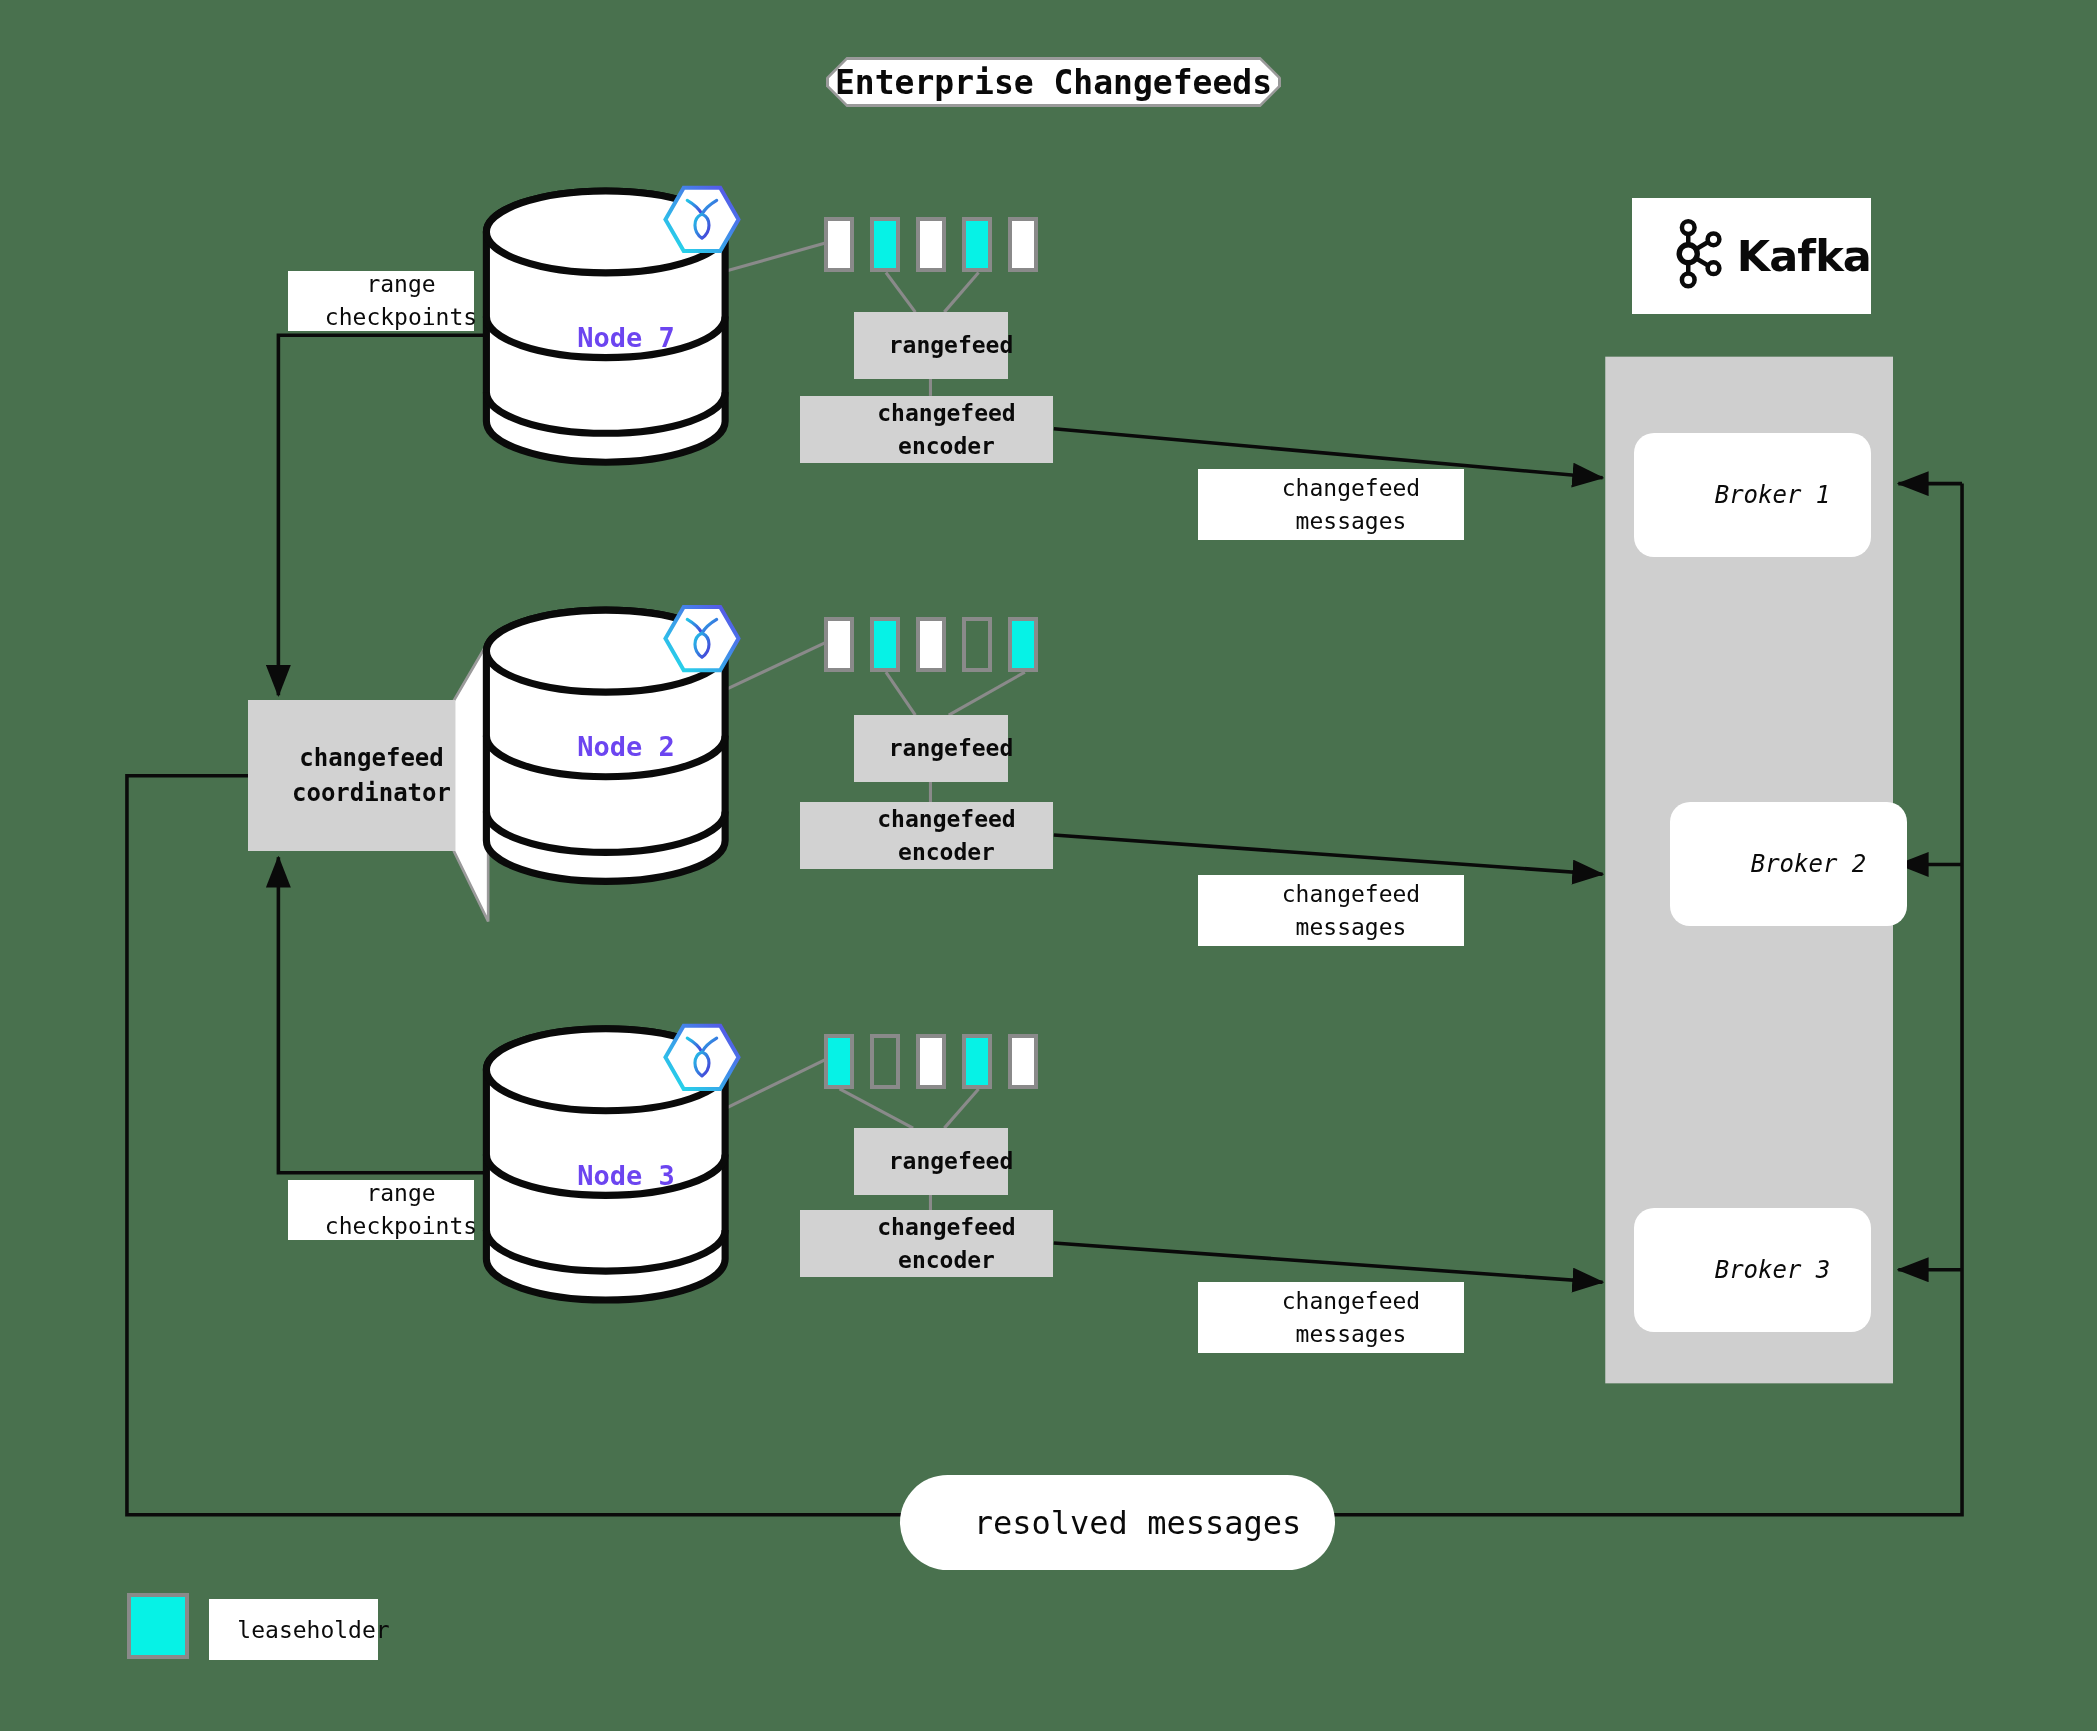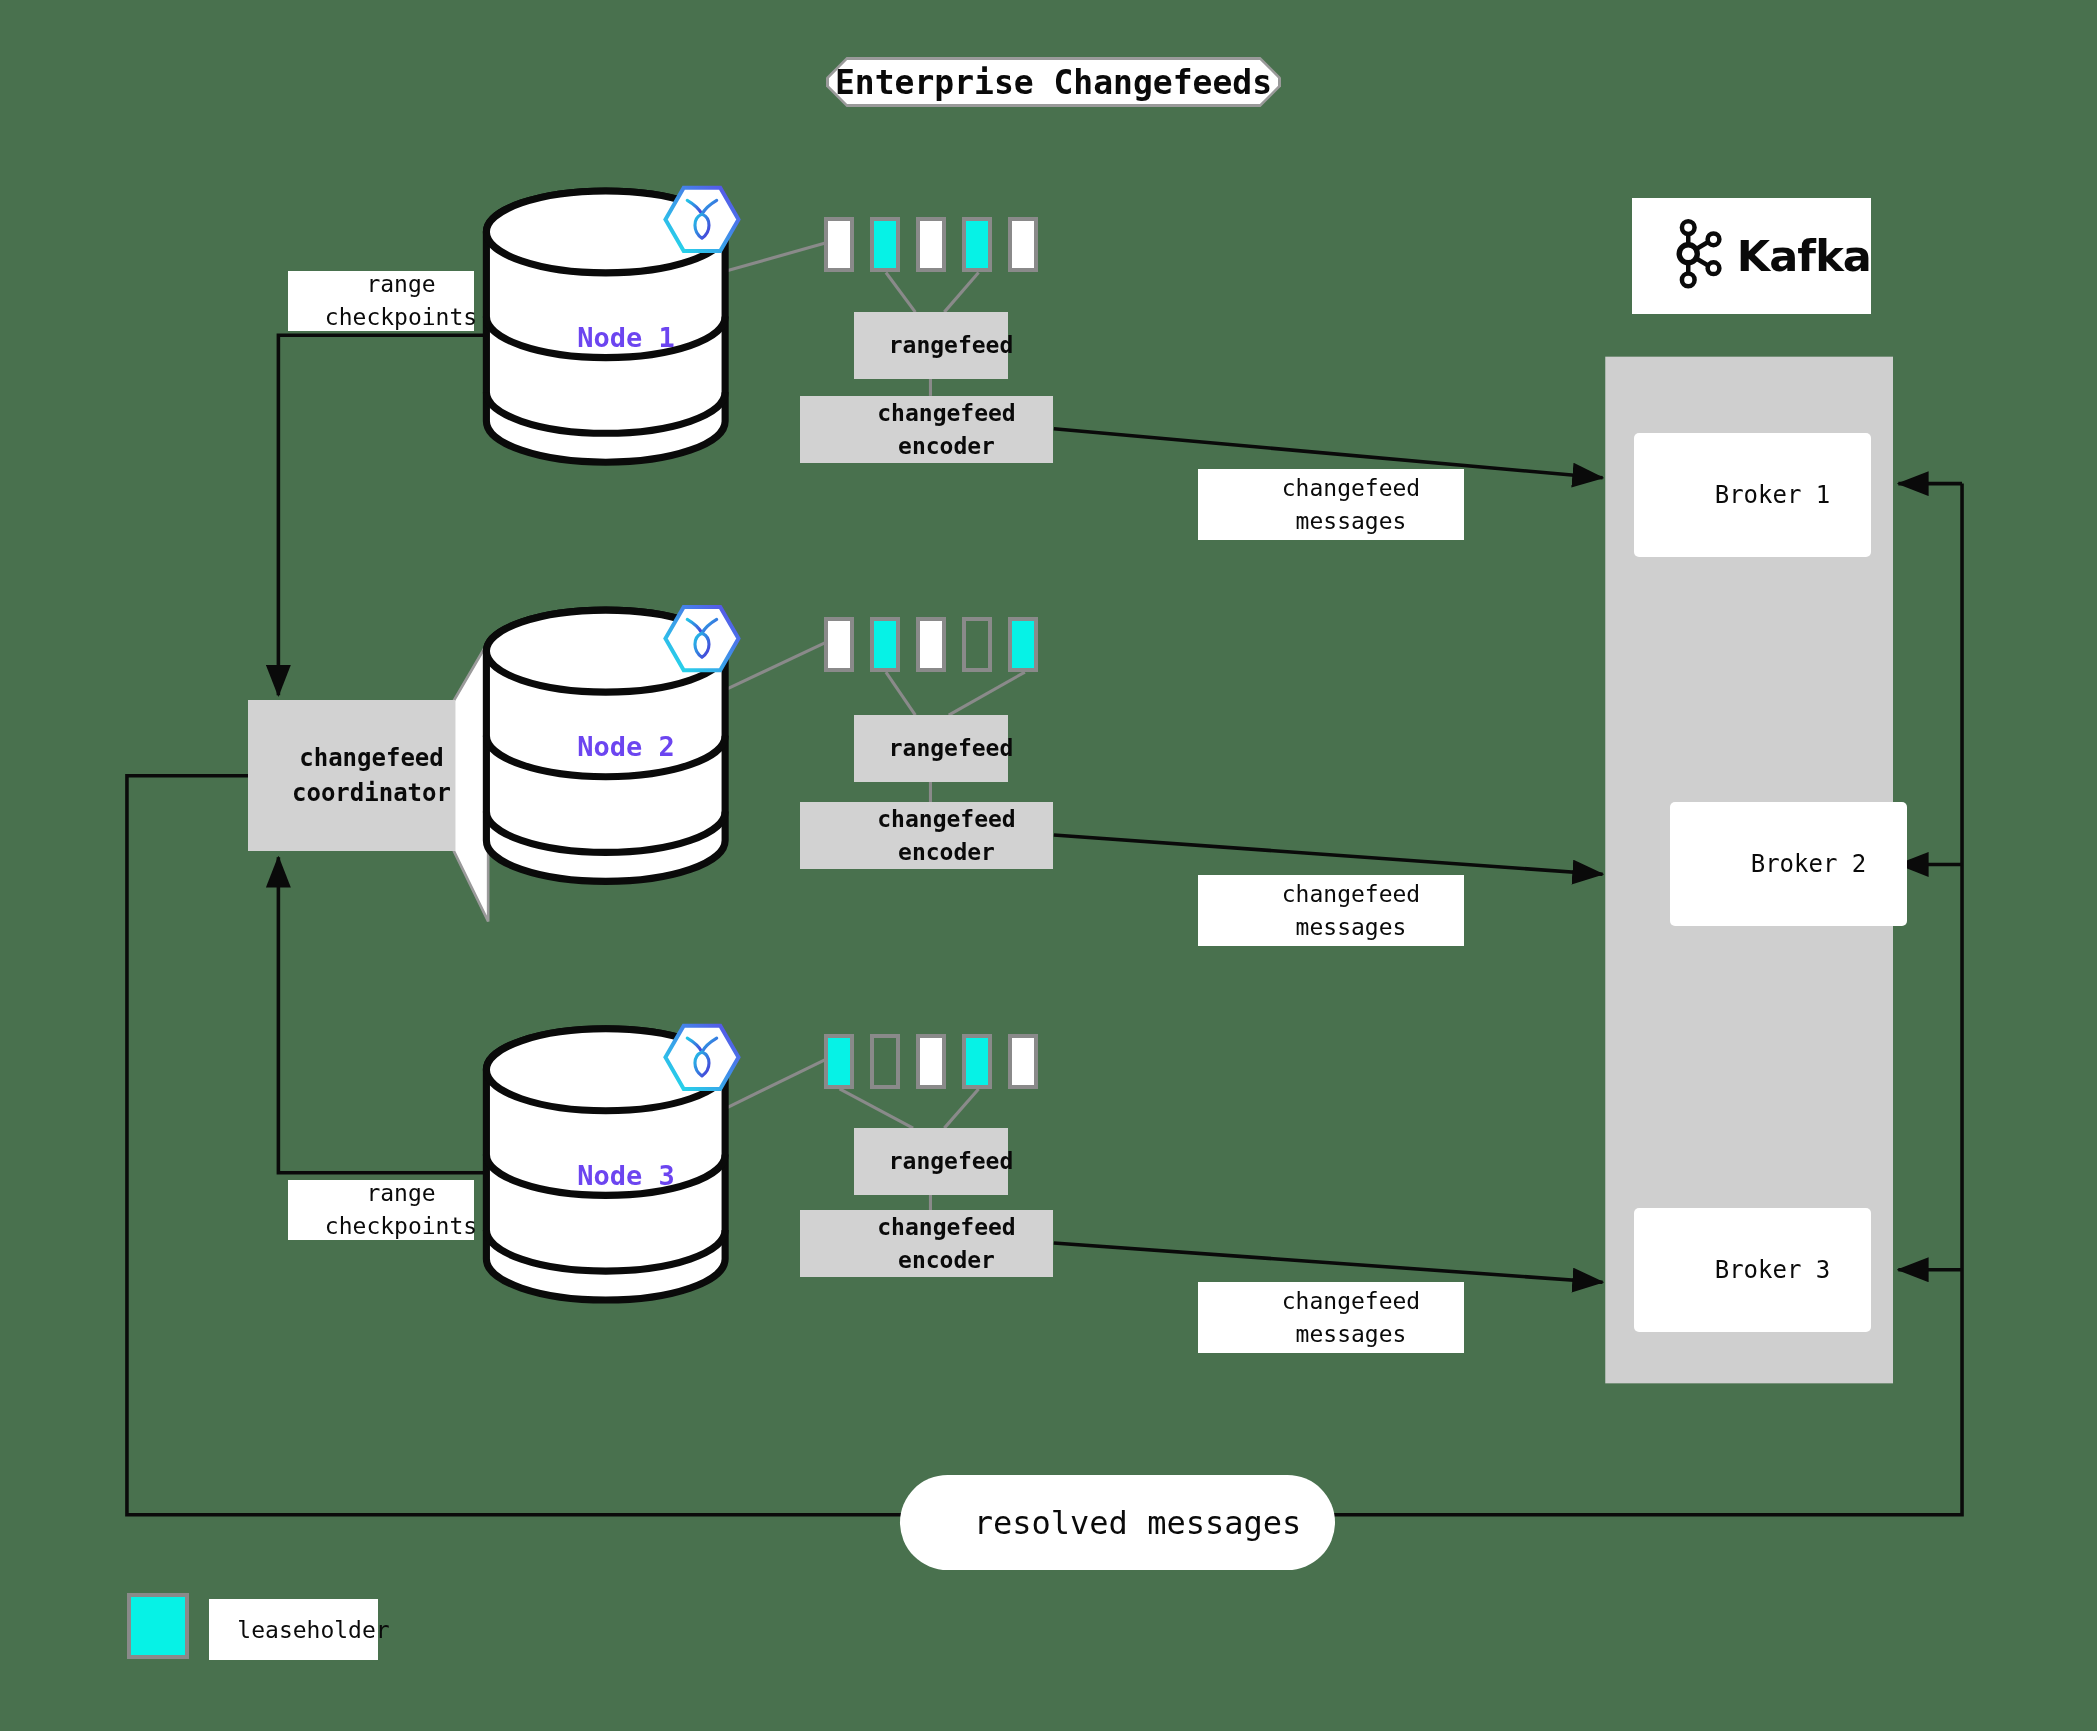--- a/index.html
+++ b/index.html
@@ -45,21 +45,21 @@
   .encoder{left:800px;width:253px;height:67px;}
   .en-1{top:396px;} .en-2{top:802px;} .en-3{top:1210px;}
   .messages{left:1198px;width:266px;height:71px;}
   .ms-1{top:469px;} .ms-2{top:875px;} .ms-3{top:1282px;}
   .checkpoints{left:288px;width:186px;height:60px;}
   .cp-top{top:271px;} .cp-bottom{top:1180px;}
   .coordinator{left:248px;top:700px;width:207px;height:151px;font-weight:bold;font-size:24px;line-height:35px;}
 
   .kafka-box{left:1632px;top:198px;width:239px;height:116px;background:#ffffff;gap:10.7px;}
   .kafka-text{font-family:"DejaVu Sans","Liberation Sans",sans-serif;font-weight:bold;font-size:43px;letter-spacing:-0.9px;}
-  .broker{left:1634px;width:237px;height:124px;background:#ffffff;border-radius:5px;font-size:24px;}
+  .broker{left:1634px;width:237px;height:124px;background:#ffffff;border-radius:20px;font-size:24px;font-style:italic;}
   .bk-1{top:433px;} .bk-2{top:802px;margin-left:36px;} .bk-3{top:1208px;}
 
   .pill{left:900px;top:1475px;width:435px;height:95px;background:#ffffff;border-radius:49px;font-size:32px;}
   .legend-sq{left:127px;top:1593px;width:62px;height:66px;background:var(--leaseholder-cyan);border:4.9px solid var(--border-gray);}
   .legend-lbl{left:193px;top:1599px;width:169px;height:61px;font-size:23px;margin-left:16px;}
 </style>
 </head>
 <body>
 
 <div class="canvas">
@@ -137,21 +137,21 @@
 
     <use href="#badge" x="1576" y="492"></use>
     <use href="#badge" x="1576" y="1433"></use>
     <use href="#badge" x="1576" y="2373"></use>
   </svg>
 
   <div class="abs title-outer">
     <div class="title-inner">Enterprise Changefeeds</div>
   </div>
 
-  <div class="abs center node-label nl-1">Node 1</div>
+  <div class="abs center node-label nl-1">Node 7</div>
   <div class="abs center node-label nl-2">Node 2</div>
   <div class="abs center node-label nl-3">Node 3</div>
 
   <div class="abs squares sqr-1">
       <div class="sq sq-white"></div>
       <div class="sq sq-leaseholder"></div>
       <div class="sq sq-white"></div>
       <div class="sq sq-leaseholder"></div>
       <div class="sq sq-white"></div>
     </div>

